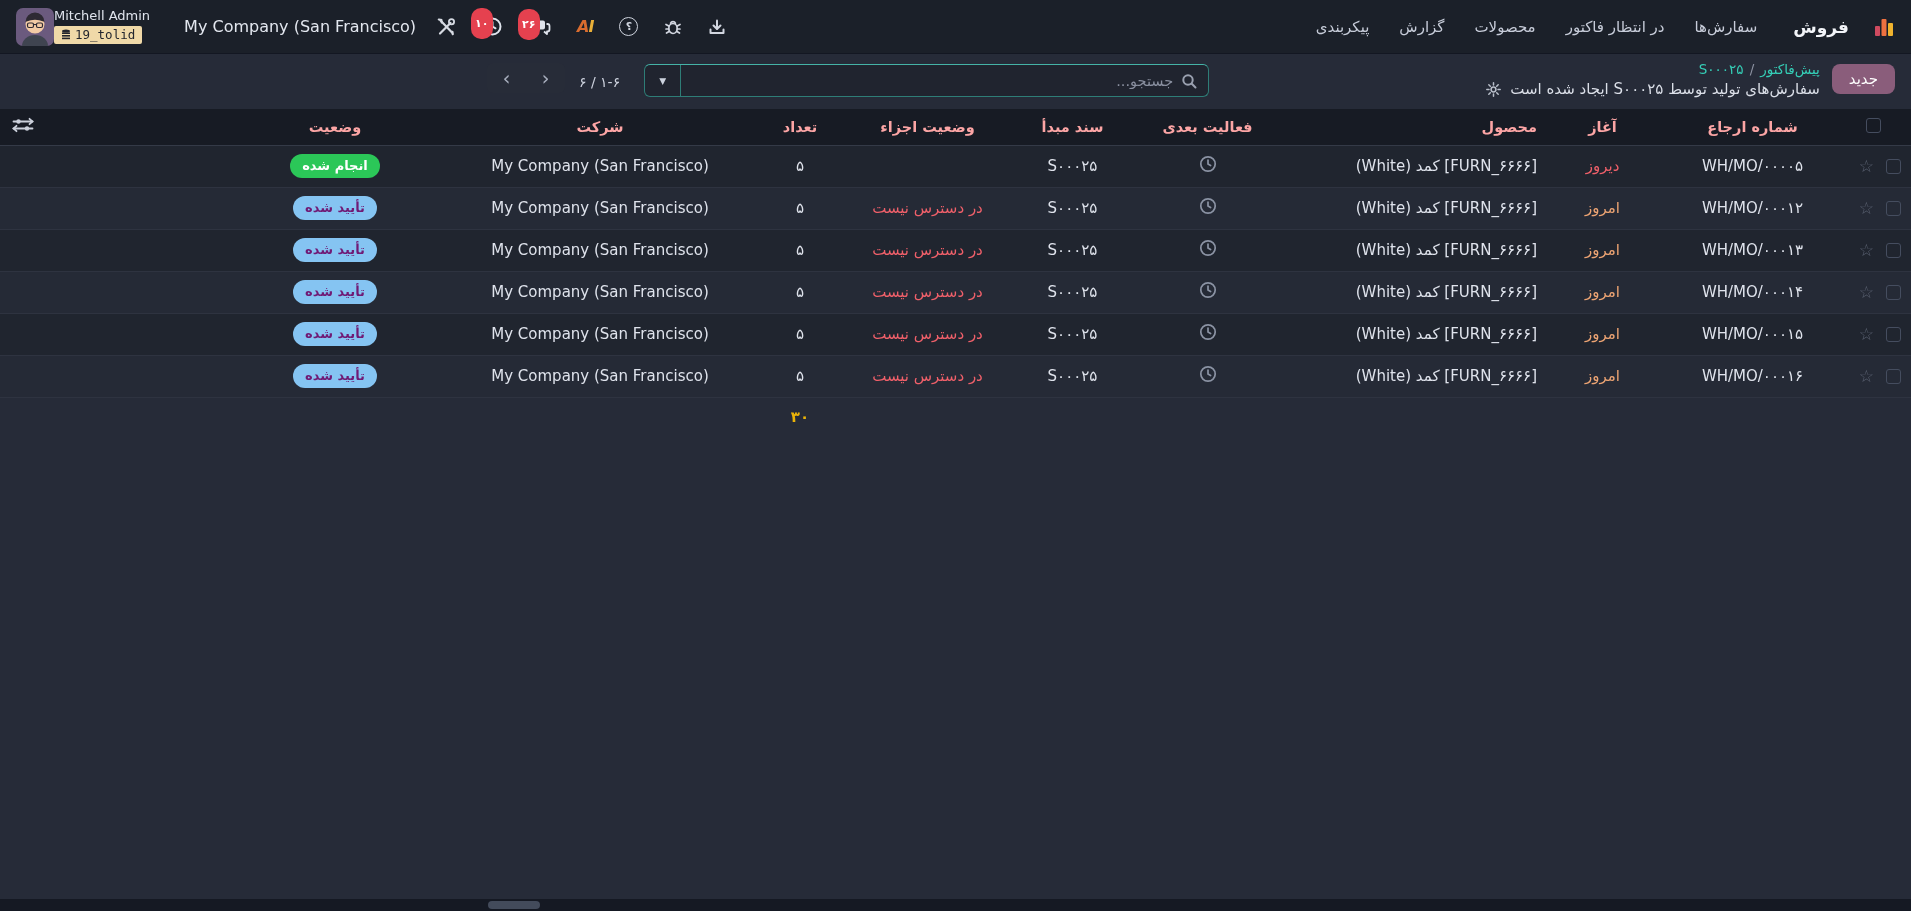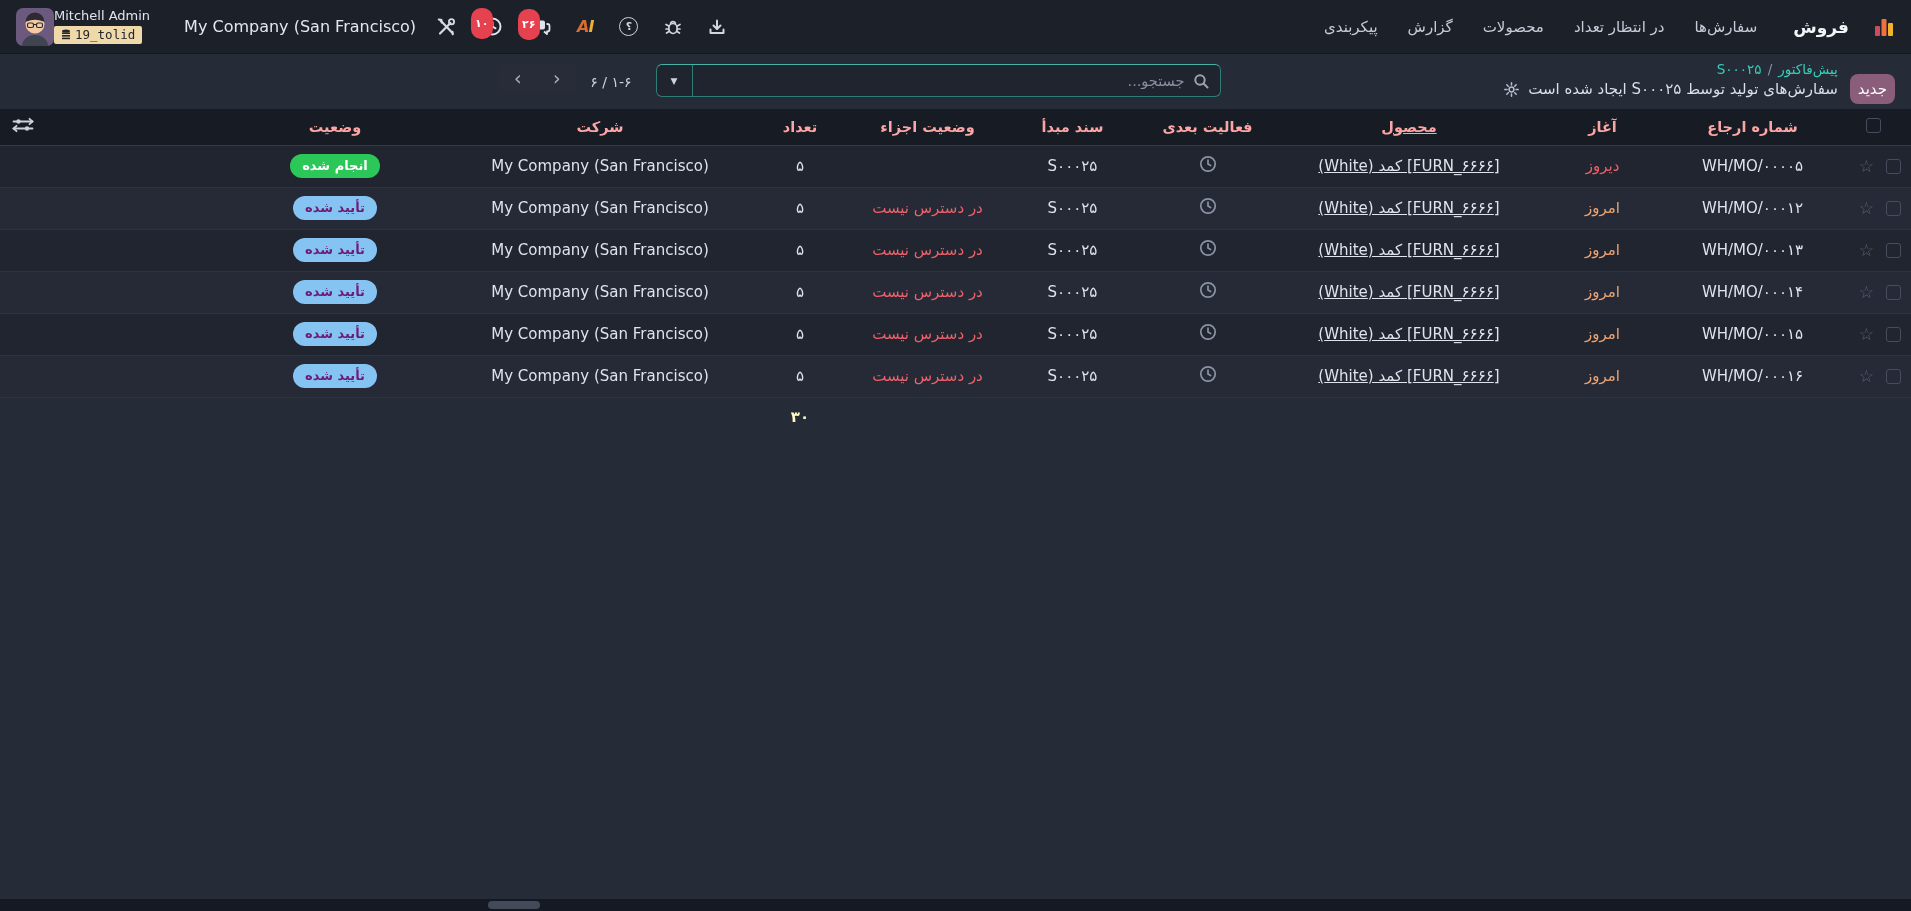--- a/index.html
+++ b/index.html
@@ -41,21 +41,21 @@
   }
   .avatar{width:38px; height:38px; border-radius:7px; overflow:hidden; cursor:pointer; flex:0 0 auto;}
 
   
   .controlpanel{
     height:55px; display:flex; align-items:flex-start; padding:5px 16px 0 16px; background:#262b38;
   }
   .cp-right{display:flex; align-items:flex-start; gap:12px;}
   .btn-new{
     background:var(--newbtn,#8a5d7b); border:none; color:#fff; font-family:inherit;
-    font-size:15px; padding:6px 8px; border-radius:8px; cursor:pointer; margin-top:15px; white-space:nowrap;text-align:center;
+    font-size:15px; padding:6px 17px; border-radius:8px; cursor:pointer; margin-top:5px; white-space:nowrap;text-align:center;
   }
   .bc-col{display:flex; flex-direction:column; gap:3px; padding-top:2px;}
   .bc-line{font-size:13.5px; display:flex; gap:6px; align-items:center;}
   .bc-link{color:var(--teal,#35cfb7); cursor:pointer;}
   .bc-sep{color:#8d93a2;}
   .bc-current{color:var(--teal,#35cfb7);}
   .bc-title{font-size:15px; color:#dbdfe8; display:flex; align-items:center; gap:9px; white-space:nowrap;}
   .gear-btn{cursor:pointer; color:#b9bfca; display:inline-flex;}
 
   .searchbox{
@@ -89,37 +89,37 @@
   thead th{
     height:36px; background:#171b24; color:#fca5a5; font-weight:600; font-size:14.5px;
     text-align:center; white-space:nowrap; border-bottom:1px solid #343a47; cursor:pointer;
   }
   tbody td{
     height:42px; text-align:center; white-space:nowrap; overflow:hidden;
     border-bottom:1px solid #2e3340; cursor:pointer;
   }
   tbody tr:nth-child(odd){background:#20252f;}
   tbody tr:nth-child(even){background:#252a36;}
-  th.c-prod, td.c-prod{text-align:center; padding-inline-start:8px; padding-inline-end:16px;text-decoration:underline;}
+  th.c-prod, td.c-prod{text-align:right; padding-inline-start:8px; padding-inline-end:16px;}
   th.c-sel, td.c-sel{padding-inline-start:10px;}
   .c-sel-inner{display:flex; align-items:center; gap:12px; justify-content:flex-start;}
   .cb{
     width:15px; height:15px; border:1.6px solid #454d5f; border-radius:3px; display:inline-block; cursor:pointer; flex:0 0 auto;
   }
   .star{color:#596070; font-size:17px; cursor:pointer; line-height:1;}
   .t-danger{color:var(--danger,#f0606a);}
   .t-warning{color:var(--warning,#eda473);}
   td.c-comp{color:var(--danger,#f0606a);}
   .clock-cell{display:inline-flex; color:#8b93a4;}
   .badge{
     display:inline-block; border-radius:12px; padding:4px 12px 5px; font-size:13px; font-weight:700; line-height:1.2;
   }
   .badge-success{background:var(--success,#2bc758); color:#fff;}
   .badge-info{background:var(--info,#85c4f2); color:#701a75;}
-  tfoot td{height:40px; text-align:center; font-weight:600; color:#fef9c3; font-size:15px;}
+  tfoot td{height:40px; text-align:center; font-weight:600; color:#eab308; font-size:15px;}
   th.c-tools{text-align:left; padding-inline-end:12px;}
   .sliders-btn{cursor:pointer; color:#ccd1dc; display:inline-flex;}
 
   
   .hscroll{
     position:absolute; bottom:0; left:0; width:1911px; height:12px; background:#151923; cursor:pointer;
   }
   .hscroll-thumb{
     position:absolute; top:2px; left:488px; width:52px; height:8px; border-radius:4px; background:#434b5b; cursor:grab;
   }
@@ -134,21 +134,21 @@
       <svg width="22" height="22" viewBox="0 0 22 22">
         <rect x="2" y="10" width="5" height="10" rx="1" fill="#cf4a5f"></rect>
         <rect x="8.5" y="3" width="5" height="17" rx="1" fill="#ee7140"></rect>
         <rect x="15" y="7" width="5" height="13" rx="1" fill="#f0b32e"></rect>
       </svg>
     </span>
     <span class="brand-name">فروش</span>
   </div>
   <nav class="menu">
     <span class="menu-item">سفارش‌ها</span>
-    <span class="menu-item">در انتظار تعداد</span>
+    <span class="menu-item">در انتظار فاکتور</span>
     <span class="menu-item">محصولات</span>
     <span class="menu-item">گزارش</span>
     <span class="menu-item">پیکربندی</span>
   </nav>
   <div class="spacer"></div>
   <div class="systray">
     <span class="tray-icon">
       <svg width="18" height="18" viewBox="0 0 18 18" fill="none" stroke="#d2d6e0" stroke-width="2" stroke-linecap="round" stroke-linejoin="round">
         <path d="M9 2.5 v8"></path>
           <path d="M5.5 7.5 L9 11 l3.5 -3.5"></path>

